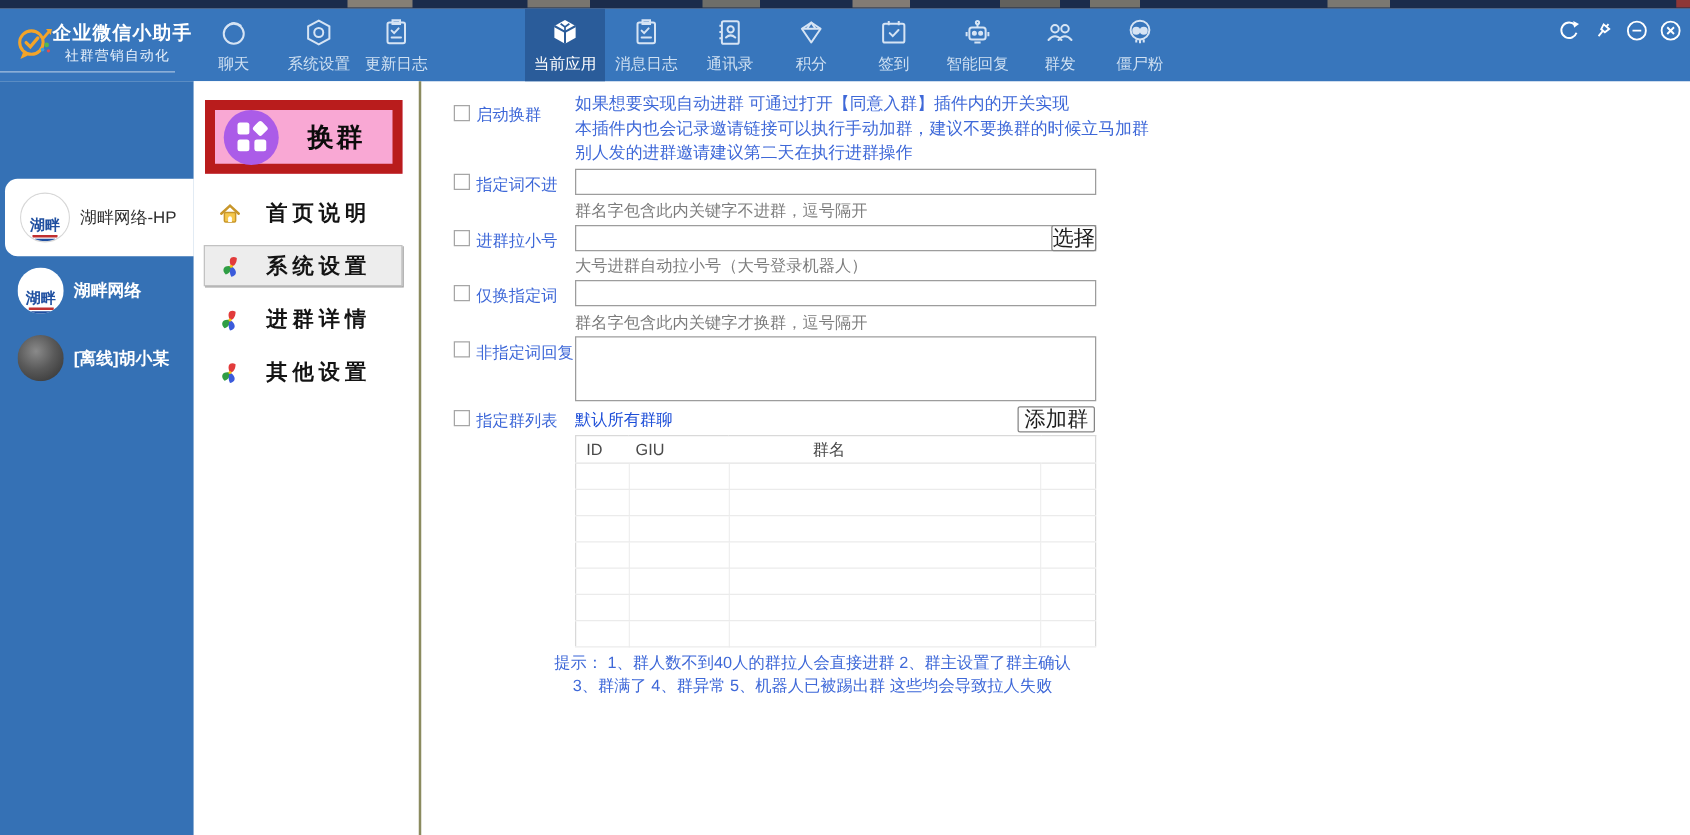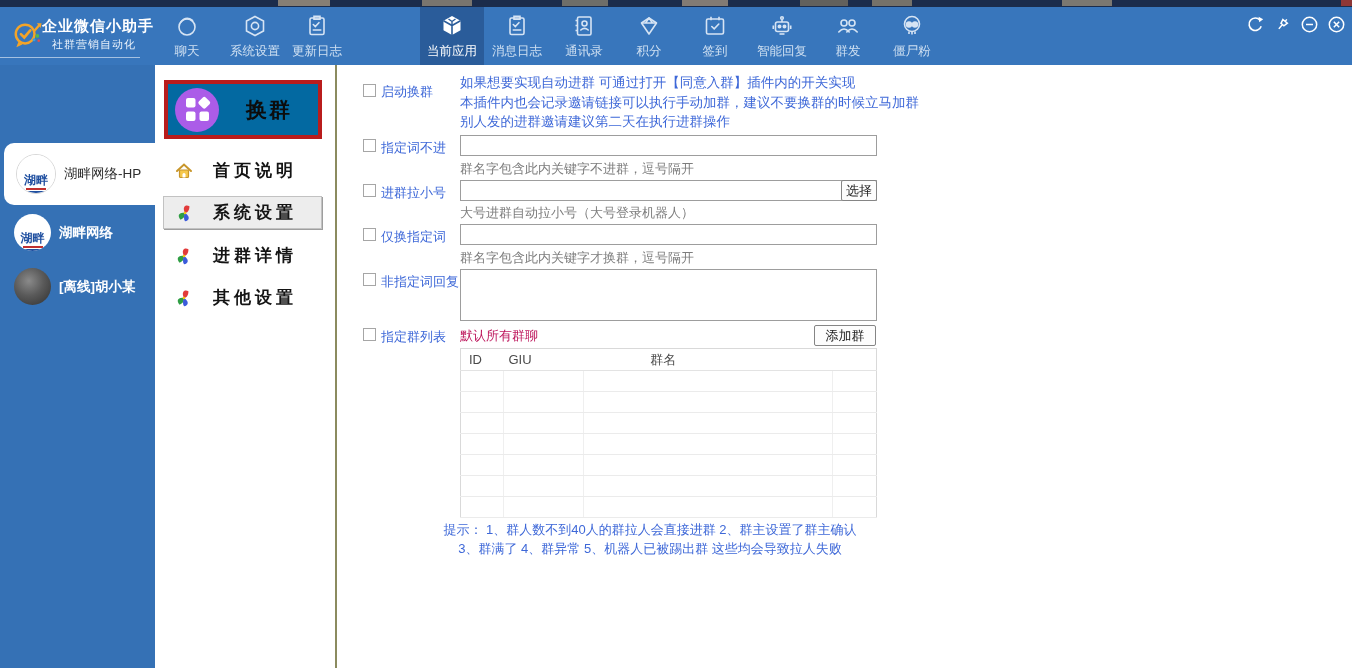--- a/index.html
+++ b/index.html
@@ -37,36 +37,36 @@
   .avatar-logo .zh { color:#1f4fa0; font-weight:bold; font-size:12px; line-height:12px; }
   .avatar-logo .bar1 { width:20px; height:2px; background:#c03030; margin-top:2px; }
   .avatar-logo .bar2 { width:16px; height:2px; background:#1f4fa0; margin-top:1px; }
   .avatar-photo { width:100%; height:100%; background:radial-gradient(circle at 40% 35%, #8a8a8a 0%, #5a5a5a 45%, #2e2e2e 100%); }
   .acct-name-dark { position:absolute; font-size:13.5px; color:#2e2e2e; white-space:nowrap; }
   .acct-name-light { position:absolute; font-size:13.5px; font-weight:bold; color:#ffffff; white-space:nowrap; }
 
   
   .panel { position:absolute; left:155px; top:65px; width:180px; height:603px; background:#ffffff; }
   .panel-divider { position:absolute; left:335px; top:65px; width:2px; height:603px; background:#8b8b5f; }
-  .plugin-card { position:absolute; left:164px; top:80px; width:158px; height:59px; background:#0369a1; border:4px solid #b91c1c; display:flex; align-items:center; }
+  .plugin-card { position:absolute; left:164px; top:80px; width:158px; height:59px; background:#f9a8d4; border:8px solid #b91c1c; display:flex; align-items:center; }
   .plugin-circle { margin-left:6px; width:46px; height:46px; flex:0 0 auto; }
   .plugin-title { flex:1; text-align:center; font-size:21px; font-weight:bold; color:#0c0c0c; letter-spacing:2px; }
 
   .menu-item { position:absolute; left:163px; width:159px; height:33px; display:flex; align-items:center; cursor:pointer; }
   .menu-item.selected { background:#ededed; border:1px solid #c2c2c2; box-shadow:1px 1px 0 #9e9e9e; }
   .menu-icon { margin-left:11px; width:20px; height:20px; flex:0 0 auto; }
   .menu-label { flex:1; text-align:center; font-size:17px; font-weight:bold; color:#141414; letter-spacing:4px; padding-right:6px; white-space:nowrap; }
   .cbx { position:absolute; width:13px; height:13px; border:1px solid #a6a6a6; background:#fff; appearance:none; -webkit-appearance:none; cursor:pointer; }
   .flabel { position:absolute; font-size:13px; color:#3e68d8; white-space:nowrap; cursor:default; }
   .notes { position:absolute; left:460px; top:73px; font-size:13.5px; color:#3e68d8; line-height:19.5px; white-space:nowrap; }
   .tinput { position:absolute; width:417px; height:21px; border:1px solid #9d9d9d; background:#fff; font-size:13px; padding:0 4px; font-family:inherit; }
   .tarea { position:absolute; left:460px; top:269px; width:417px; height:52px; border:1px solid #9d9d9d; background:#fff; resize:none; font-size:13px; font-family:inherit; padding:2px 4px; }
   .hint { position:absolute; left:460px; font-size:13px; color:#7d7d7d; white-space:nowrap; }
-  .mini-btn { position:absolute; height:21px; background:#fdfdfd; border:1px solid #858585; border-radius:2px; font-size:13px; color:#1c1c1c; text-align:center; line-height:19px; cursor:pointer; font-family:inherit; }
-  .note-plain { position:absolute; left:460px; top:327px; font-size:13px; color:#be185d; white-space:nowrap; }
+  .mini-btn { position:absolute; height:21px; background:#fdfdfd; border:1px solid #858585; border-radius:2px; font-size:17px; color:#1c1c1c; text-align:center; line-height:19px; cursor:pointer; font-family:inherit; }
+  .note-plain { position:absolute; left:460px; top:327px; font-size:13px; color:#1d4ed8; white-space:nowrap; }
 
   table.gtable { position:absolute; left:460px; top:348px; width:417px; border-collapse:collapse; background:#fff; border:1px solid #d9d9d9; }
   .gtable th { height:22px; font-size:13px; font-weight:normal; color:#4a4a4a; text-align:left; border-bottom:1px solid #e3e3e3; white-space:nowrap; }
   .gtable td { height:21px; border-bottom:1px solid #ebebeb; border-right:1px solid #efefef; }
   .gtable td:last-child { border-right:none; }
   .gtable col.c1 { width:43px; } .gtable col.c2 { width:80px; } .gtable col.c3 { width:250px; } .gtable col.c4 { width:44px; }
   .th1 { padding-left:8px; } .th2 { padding-left:5px; } .th3 { padding-left:67px;margin-top:48px; }
 
   .tips { position:absolute; left:425px; top:520px; width:450px; text-align:center; font-size:13px; color:#3e68d8; line-height:19px; white-space:nowrap; }
 </style>

